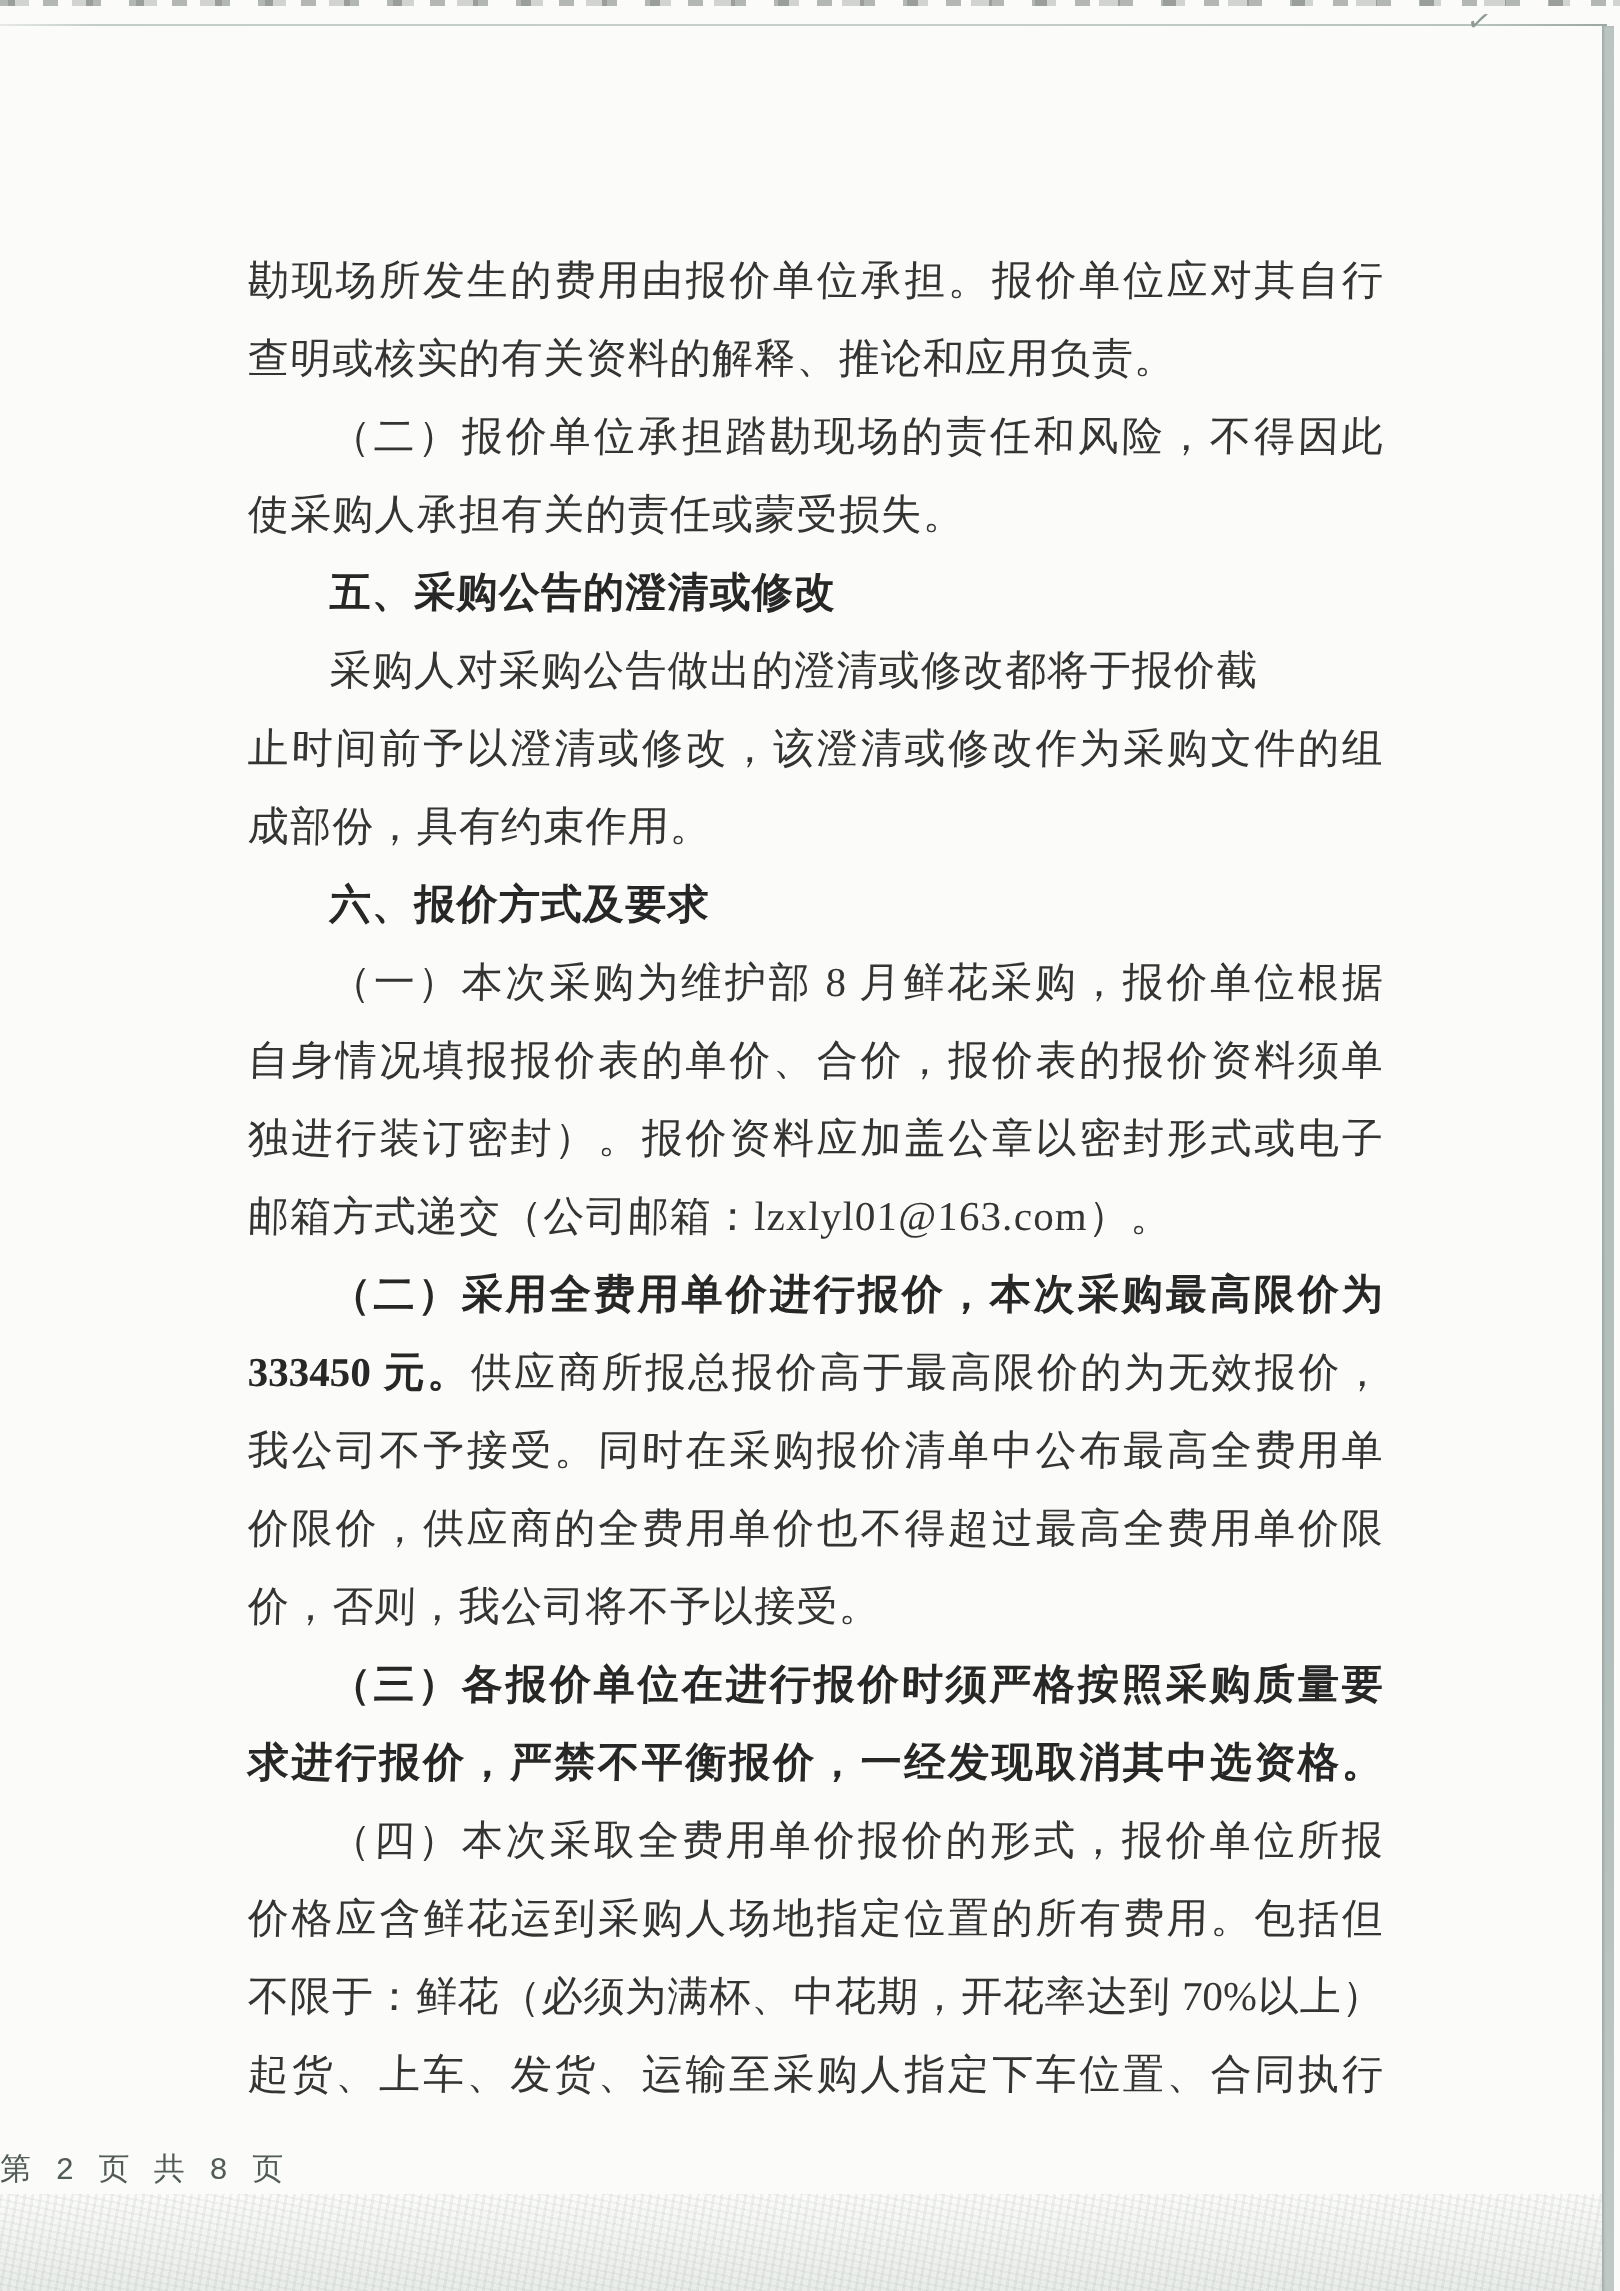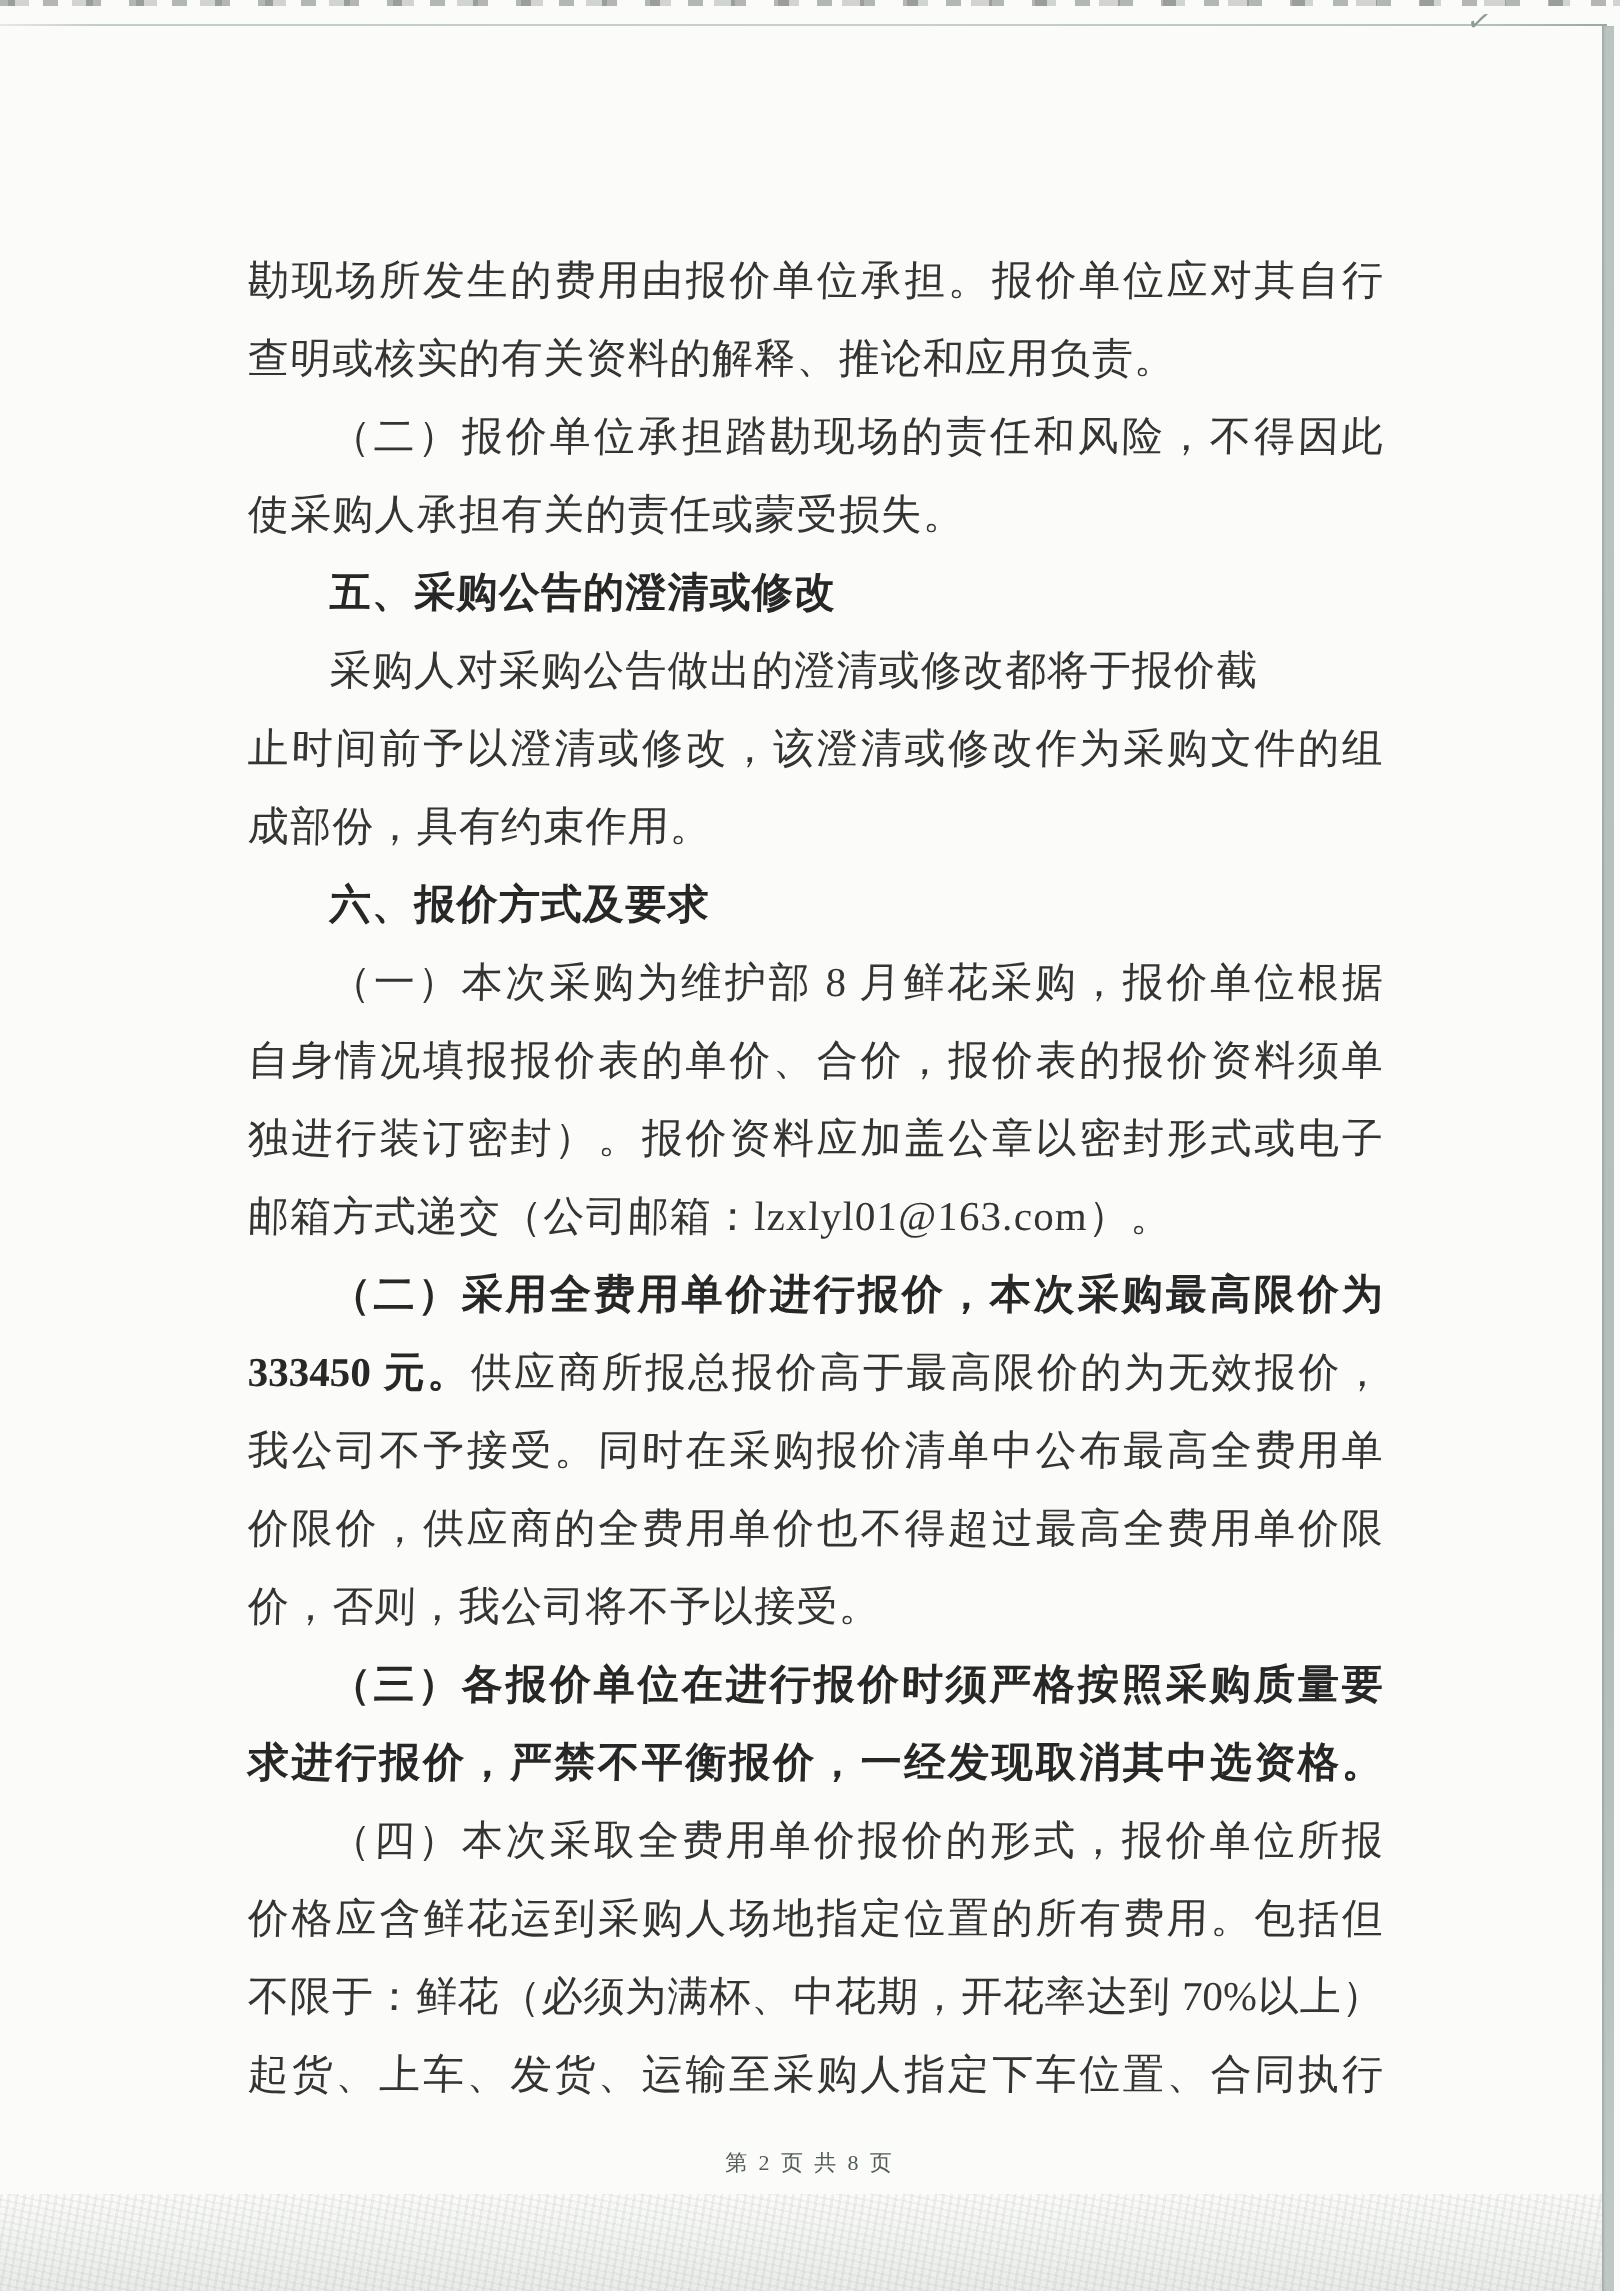--- a/index.html
+++ b/index.html
@@ -82,23 +82,22 @@
     text-align: left;
     text-align-last: left;
     letter-spacing: 1.2px;
   }
   .line.indent { text-indent: 82px; }
   .bold { font-weight: 700; color: #272727; }
   .page-footer {
     position: absolute;
     left: 0; top: 2148px;
     width: 1620px;
-    text-align: center;
-    font-family: Liberation Serif, serif;
-    font-size: 22px;
+    font-family: Liberation Mono, monospace;
+    font-size: 31px;
     letter-spacing: 2.9px;
     color: #515b57;
   }
 </style>
 </head>
 <body>
 
 <div class="scan-page">
   <div class="top-dashes"></div>
   <div class="top-line"></div>

